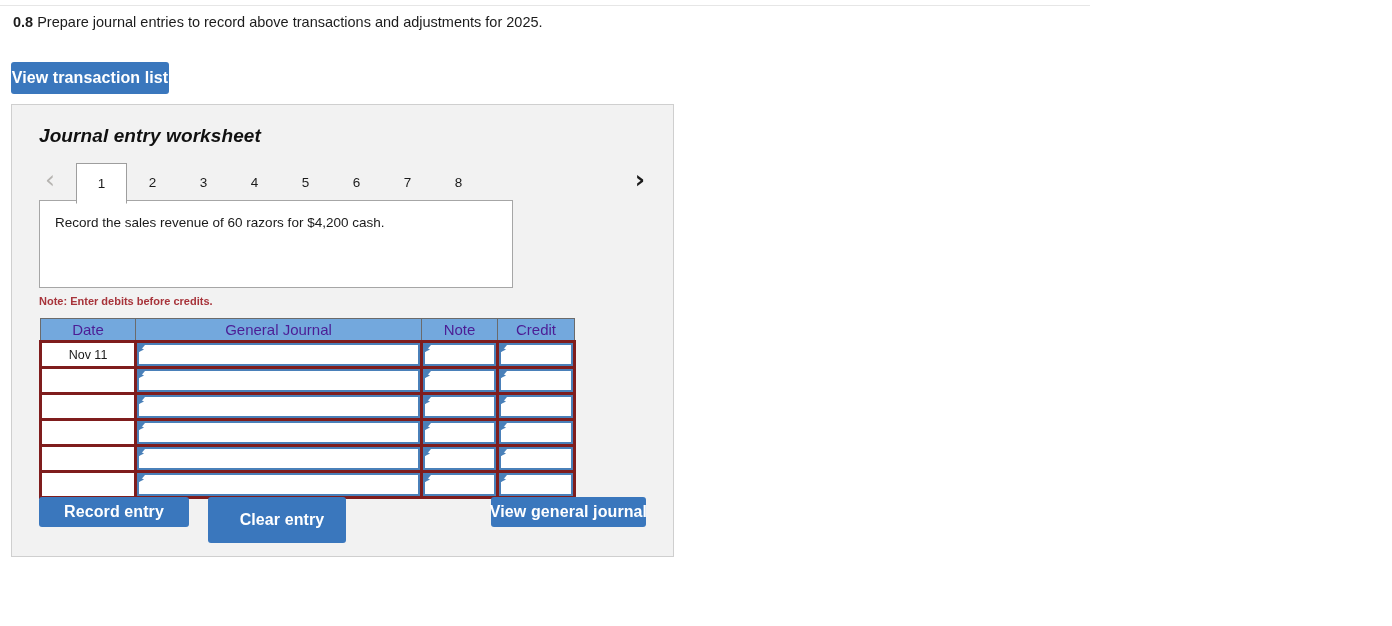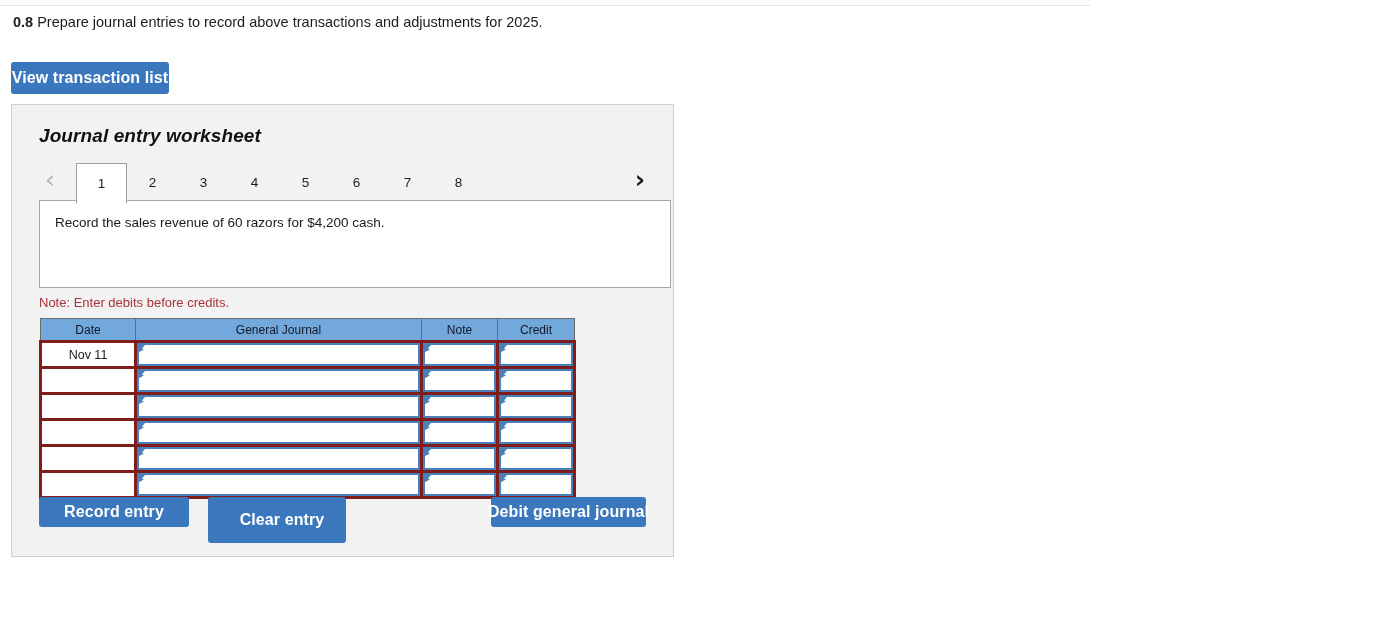--- a/index.html
+++ b/index.html
@@ -95,49 +95,49 @@
     background: #ffffff;
     border: 1px solid #9e9e9e;
     border-bottom-color: #ffffff;
     height: 41px;
     z-index: 3;
   }
 
   
   .instruction-box {
     position: absolute; left: 27px; top: 95px;
-    width: 632px; height: 88px;
+    width: 474px; height: 88px;
     background: #ffffff;
     border: 1px solid #a6a6a6;
     z-index: 1;
   }
   .instruction-text {
     position: absolute; left: 15px; top: 14px;
     font-size: 13.5px; color: #1a1a1a;
   }
 
   .note {
     position: absolute; left: 27px; top: 190px;
-    font-size: 13px; font-weight: normal;
+    font-size: 11px; font-weight: bold;
     color: #a7333a;
   }
 
   
   .jtable {
     position: absolute; left: 27px; top: 213px;
     width: 534px;
     border-collapse: collapse;
     table-layout: fixed;
   }
   .jtable th {
     background: #73a8dd;
     border: 1px solid #6b6b6b;
-    font-size: 12px;
+    font-size: 15px;
     font-weight: normal;
-    color: #0f172a;
+    color: #4c1d95;
     height: 23px;
     padding: 0;
     text-align: center;
   }
   .jtable td {
     border: 3px solid #7f1d1d;
     height: 23px;
     padding: 0;
     background: #fff;
     vertical-align: middle;
@@ -324,15 +324,15 @@
             </td>
             <td class="input-cell">
               <div class="cellinput"></div>
             </td>
           </tr>
         </tbody>
     </table>
 
     <button class="btn" id="record-entry">Record entry</button>
     <button class="btn" id="clear-entry">Clear entry</button>
-    <button class="btn" id="view-general-journal">Debit general journal</button>
+    <button class="btn" id="view-general-journal">View general journal</button>
   </div>
 </div>
 
 </body></html>

